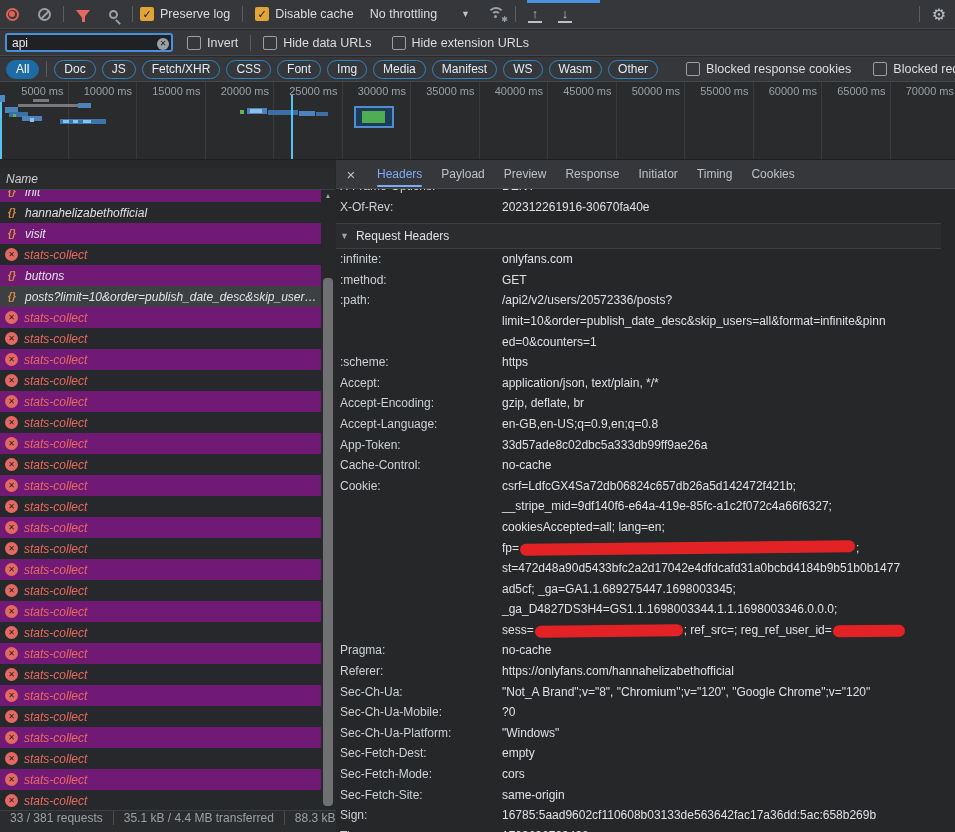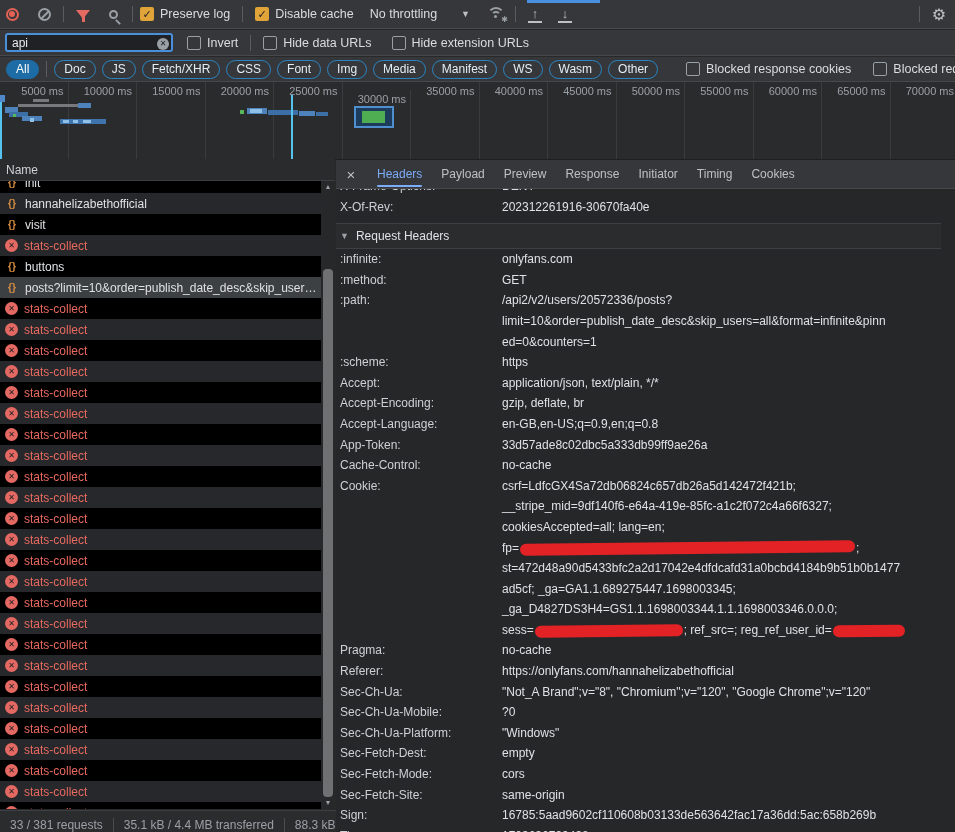--- a/index.html
+++ b/index.html
@@ -55,41 +55,41 @@
   #tf-checks { display:flex; gap:22px; margin-left:28px; }
 
   
   #timeline { position:absolute; left:0; top:82px; width:955px; height:78px; background:#2a2b2d; border-bottom:1px solid #1f1f1f; overflow:hidden; }
   .tl-col { position:absolute; top:0; height:100%; border-right:1px solid #3a3b3d; color:#9aa0a6; font-size:11px;
     text-align:right; padding:3px 4px 0 0; }
   .wf-bar { position:absolute; }
   .wf-box { position:absolute; background:#1d3c5c; border:2px solid #4f8fd0; }
 
   
-  #left-panel { position:absolute; left:0; top:159px; width:335px; height:650px; background:#000000; border-right:1px solid #3c4043; }
+  #left-panel { position:absolute; left:0; top:168px; width:335px; height:650px; background:#701a75; border-right:1px solid #3c4043;font-style:italic; }
   #name-header { position:absolute; left:0; top:0; width:335px; height:22px; background:#2a2b2d; border-bottom:1px solid #3c3f43;
     color:#cdd0d4; font-size:12px; display:flex; align-items:center; padding-left:6px; }
   #req-rows { position:absolute; left:0; top:22px; width:321px; height:628px; overflow:hidden; }
   .req-row { height:21px; display:flex; align-items:center; gap:6px; padding-left:5px; white-space:nowrap; overflow:hidden; }
   .req-row.odd { background:#27282b; }
   .req-row.sel { background:#3c4043; }
   .req-row .lbl { color:#dfe1e5; }
   .req-row.err .lbl { color:#e8695f; }
   .xhr-ic { color:#d98e43; font-size:10px; font-weight:bold; width:14px; text-align:center; flex:none; }
   .err-ic { width:13px; height:13px; border-radius:50%; background:#e46962; color:#202124; font-size:8px; font-weight:bold;
     line-height:13px; text-align:center; flex:none; }
 
   .vscroll { position:absolute; background:#27282a; }
   .vscroll .arrow { position:absolute; left:0; width:14px; height:12px; color:#9aa0a6; font-size:7px; text-align:center; line-height:12px; }
   .vscroll .thumb { position:absolute; left:2px; width:10px; background:#6e7072; border-radius:4px; }
   #left-scroll { left:321px; top:22px; width:14px; height:628px; }
 
   
   #status-bar { position:absolute; left:0; top:810px; width:336px; height:22px; background:#2b2c2e; border-top:1px solid #3c3f43;
-    display:flex; align-items:flex-end; gap:10px; color:#9aa0a6; font-size:12px; padding-left:10px; }
+    display:flex; align-items:flex-start; gap:10px; color:#9aa0a6; font-size:12px; padding-left:10px; }
   #status-bar .sbar-sep { width:1px; height:14px; background:#4a4c4e; }
 
   
   #right-panel { position:absolute; left:336px; top:160px; width:619px; height:672px; background:#262729; }
   #tab-bar { position:absolute; left:0; top:0; width:619px; height:29px; background:#35373a; border-bottom:1px solid #47484a;
     display:flex; align-items:center; gap:19px; padding-left:8px; z-index:3; }
   #tab-close { color:#bdc1c6; font-size:15px; cursor:pointer; width:14px; text-align:center; }
   .dtab { color:#bdc1c6; font-size:12px; height:29px; display:flex; align-items:center; cursor:pointer; position:relative; }
   .dtab.active { color:#7cacf8; }
   .dtab.active::after { content:""; position:absolute; left:0; right:0; bottom:2px; height:2px; background:#7cacf8; border-radius:1px; }
@@ -208,21 +208,21 @@
         </div>
       </div>
   </div>
 
   <div id="timeline">
       <div class="tl-col" style="left: 0px; width: 68.5px;">5000 ms</div>
       <div class="tl-col" style="left: 68.5px; width: 68.5px;">10000 ms</div>
       <div class="tl-col" style="left: 137px; width: 68.5px;">15000 ms</div>
       <div class="tl-col" style="left: 205.5px; width: 68.5px;">20000 ms</div>
       <div class="tl-col" style="left: 274px; width: 68.5px;">25000 ms</div>
-      <div class="tl-col" style="left: 342.5px; width: 68.5px; margin-top: 8px;">30000 ms</div>
+      <div class="tl-col" style="left: 342.5px; width: 68.5px;">30000 ms</div>
       <div class="tl-col" style="left: 411px; width: 68.5px;">35000 ms</div>
       <div class="tl-col" style="left: 479.5px; width: 68.5px;">40000 ms</div>
       <div class="tl-col" style="left: 548px; width: 68.5px;">45000 ms</div>
       <div class="tl-col" style="left: 616.5px; width: 68.5px;">50000 ms</div>
       <div class="tl-col" style="left: 685px; width: 68.5px;">55000 ms</div>
       <div class="tl-col" style="left: 753.5px; width: 68.5px;">60000 ms</div>
       <div class="tl-col" style="left: 822px; width: 68.5px;">65000 ms</div>
       <div class="tl-col" style="left: 890.5px; width: 68.5px;">70000 ms</div>
       <div class="wf-bar" style="left: 0px; top: 14px; width: 2px; height: 64px; background: rgb(86, 195, 239);"></div>
       <div class="wf-bar" style="left: 0px; top: 13px; width: 5px; height: 7px; background: rgb(79, 135, 199);"></div>

